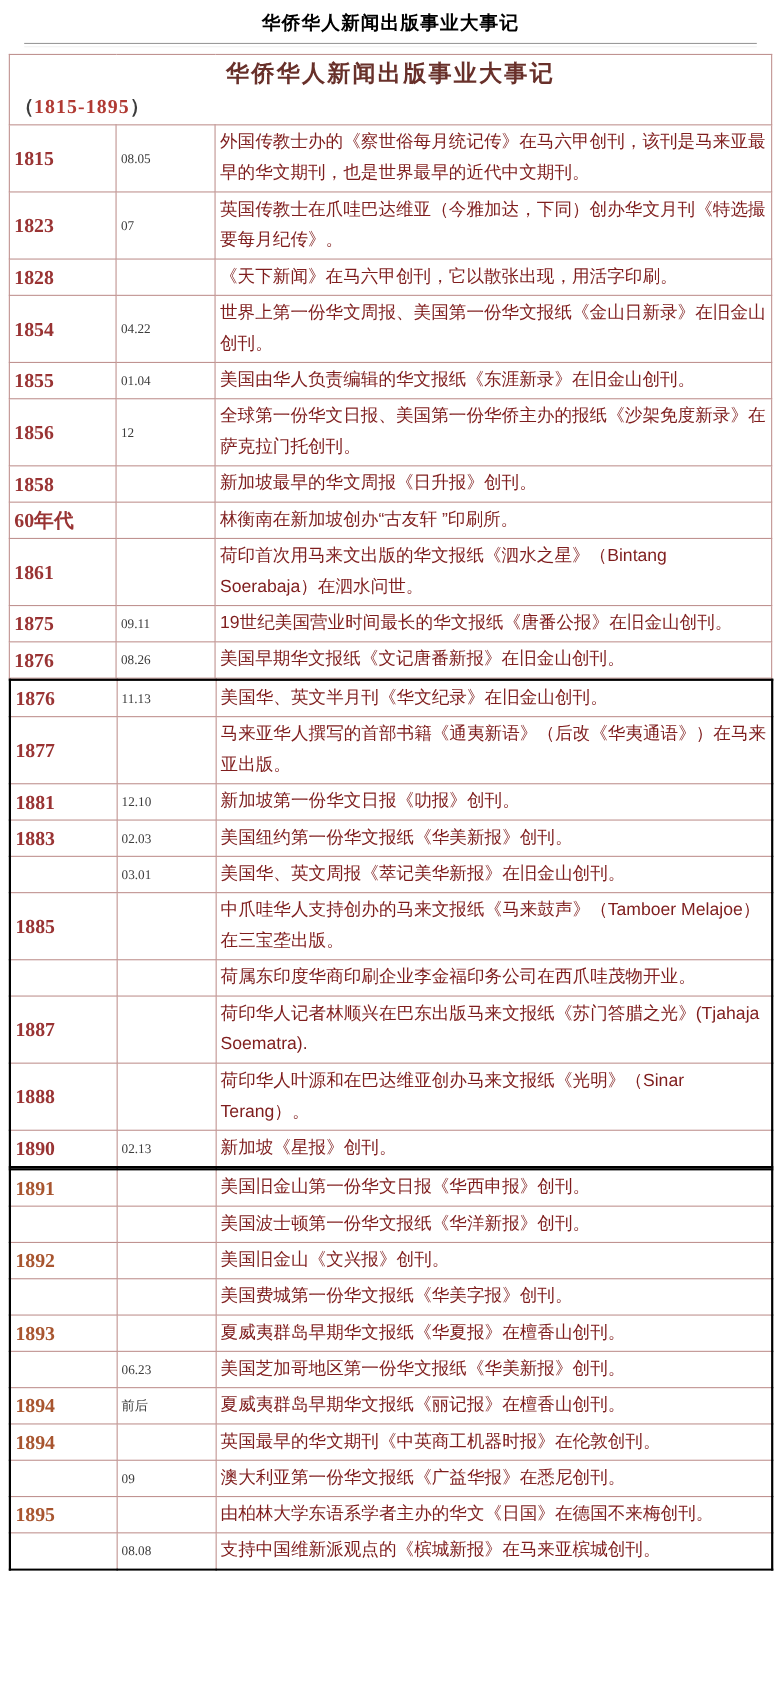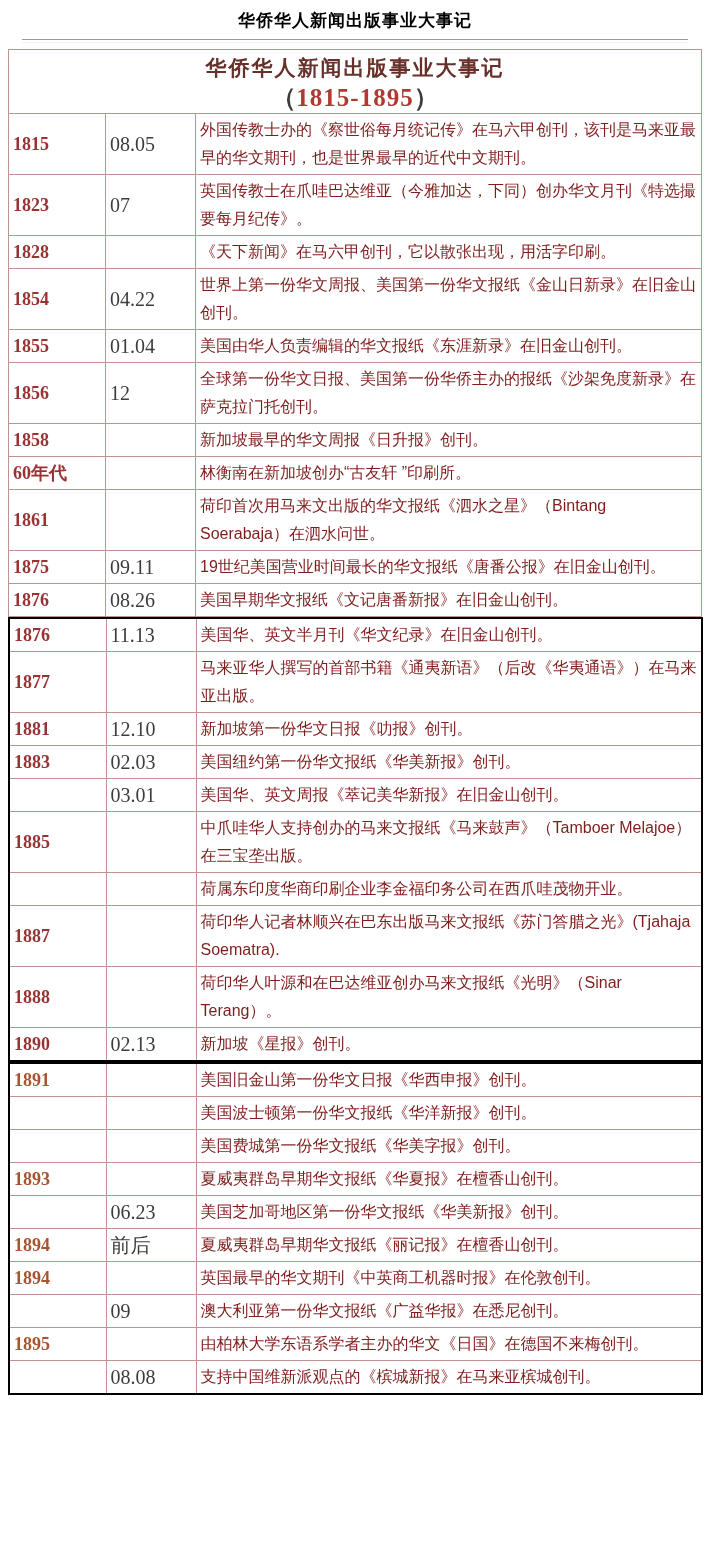--- a/index.html
+++ b/index.html
@@ -48,39 +48,39 @@
   td.title-cell{padding:4px 4px 2px 4px;}
   .tbl-title{
     text-align:center;
     font-weight:bold;
     font-size:21px;
     line-height:32px;
     color:var(--table-title-color);
     letter-spacing:2px;
   }
   .tbl-subtitle{
-    text-align:center;
-    font-weight:bold;
-    font-size:25px;
+    text-align:left;
+    font-weight:bold;
+    font-size:18px;
     line-height:27px;
     color:#3c3c3c;
     font-family:"Liberation Serif","DejaVu Serif",serif;
   }
   .tbl-subtitle .range{color:var(--subtitle-range);letter-spacing:1px;}
   td.year-cell{
     font-family:"Liberation Serif","DejaVu Serif",serif;
     font-weight:bold;
     font-size:18px;
     color:var(--year-color);
     vertical-align:middle;
   }
   table.sec-late td.year-cell{color:var(--year-late-color);}
   td.date-cell{
     font-family:"Liberation Serif","DejaVu Serif",serif;
-    font-size:20px;
+    font-size:12px;
     color:#3c3c3c;
     margin-left:48px;
   }
   td.event-cell{
     font-size:16px;
     color:#7f1d1d;
     line-height:28px;
   }
 </style>
 </head>
@@ -231,20 +231,25 @@
           <td class="year-cell">1891</td>
           <td class="date-cell"></td>
           <td class="event-cell">美国旧金山第一份华文日报《华西申报》创刊。</td>
         </tr>
         <tr>
           <td class="year-cell"></td>
           <td class="date-cell"></td>
           <td class="event-cell">美国波士顿第一份华文报纸《华洋新报》创刊。</td>
         </tr>
         <tr>
+          <td class="year-cell">1892</td>
+          <td class="date-cell"></td>
+          <td class="event-cell">美国旧金山《文兴报》创刊。</td>
+        </tr>
+        <tr>
           <td class="year-cell"></td>
           <td class="date-cell"></td>
           <td class="event-cell">美国费城第一份华文报纸《华美字报》创刊。</td>
         </tr>
         <tr>
           <td class="year-cell">1893</td>
           <td class="date-cell"></td>
           <td class="event-cell">夏威夷群岛早期华文报纸《华夏报》在檀香山创刊。</td>
         </tr>
         <tr>

